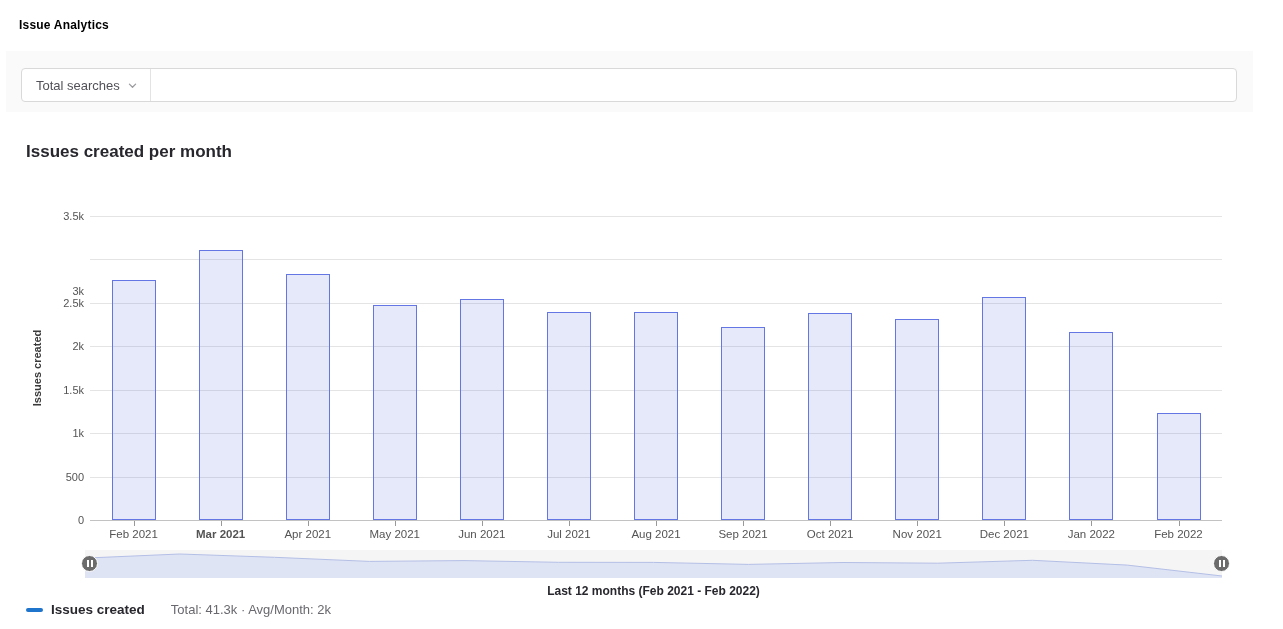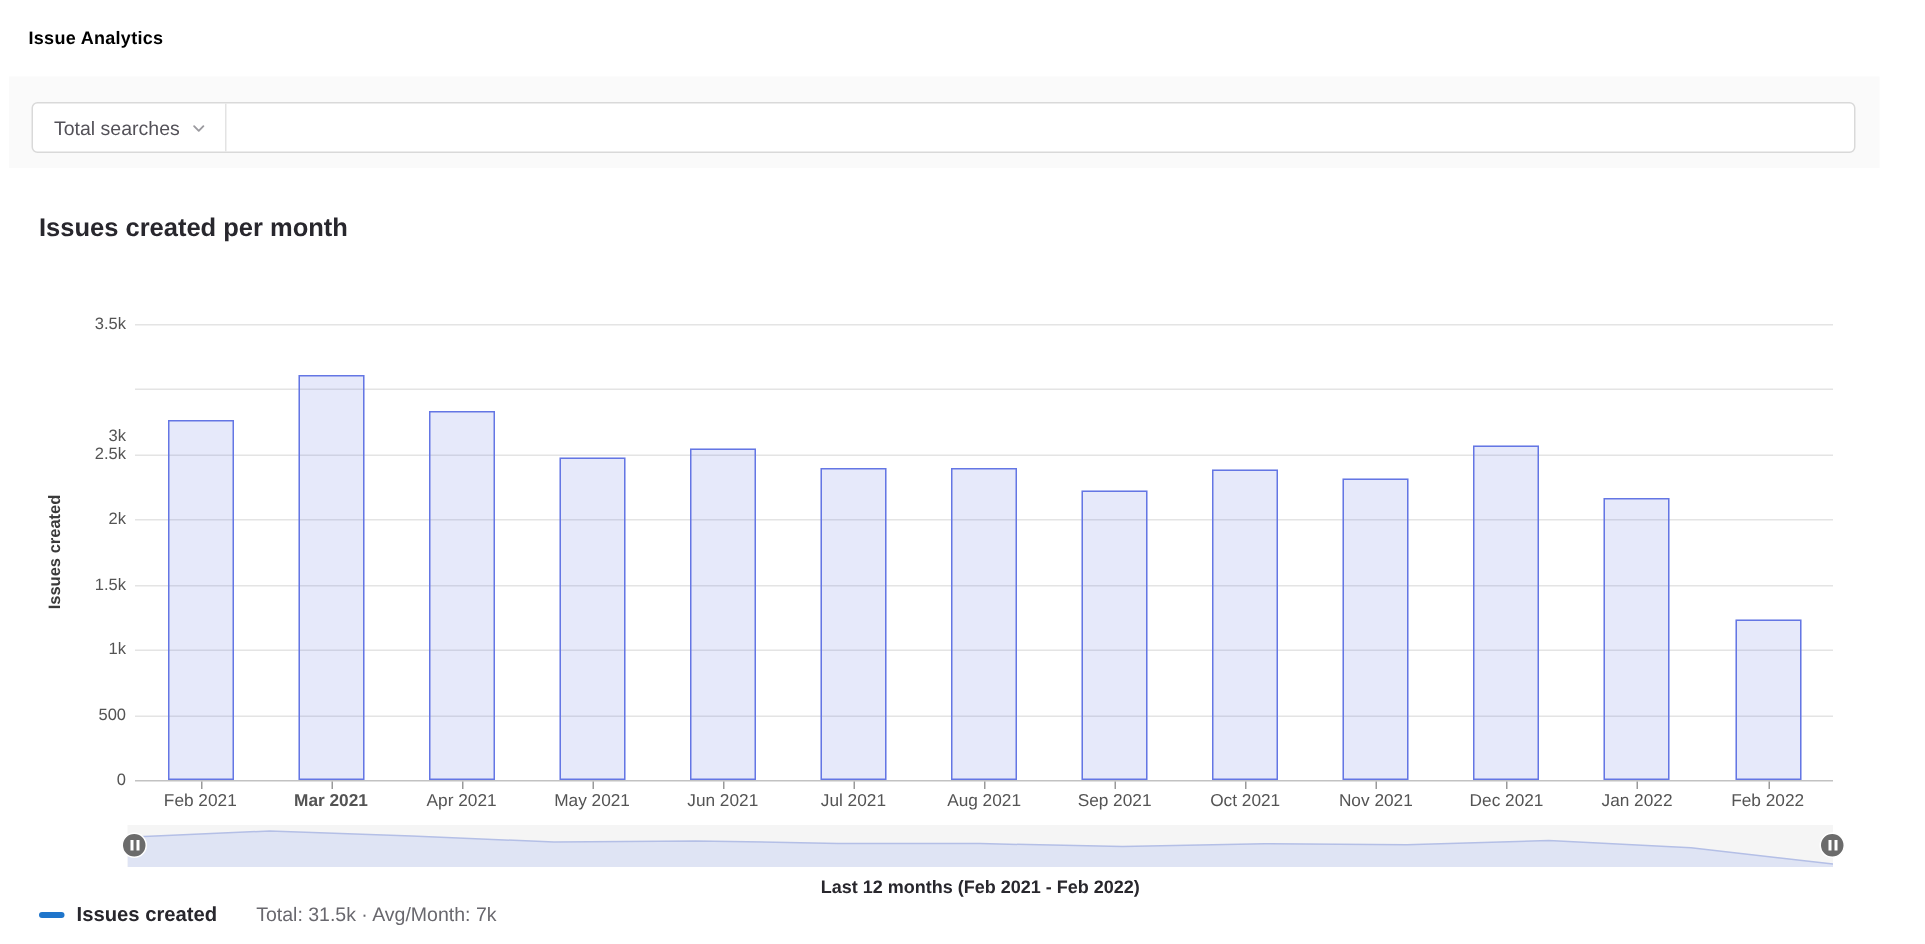--- a/index.html
+++ b/index.html
@@ -180,14 +180,14 @@
   <div class="handle right">
       <i></i>
       <i></i>
     </div>
 </div>
 <div class="range-caption">Last 12 months (Feb 2021 - Feb 2022)</div>
 
 <div class="legend">
   <span class="dash" style="background: rgb(31, 117, 203);"></span>
   <span class="lname">Issues created</span>
-  <span class="lstats">Total: 31.5k · Avg/Month: 7k</span>
+  <span class="lstats">Total: 41.3k · Avg/Month: 2k</span>
 </div>
 
 </body></html>

